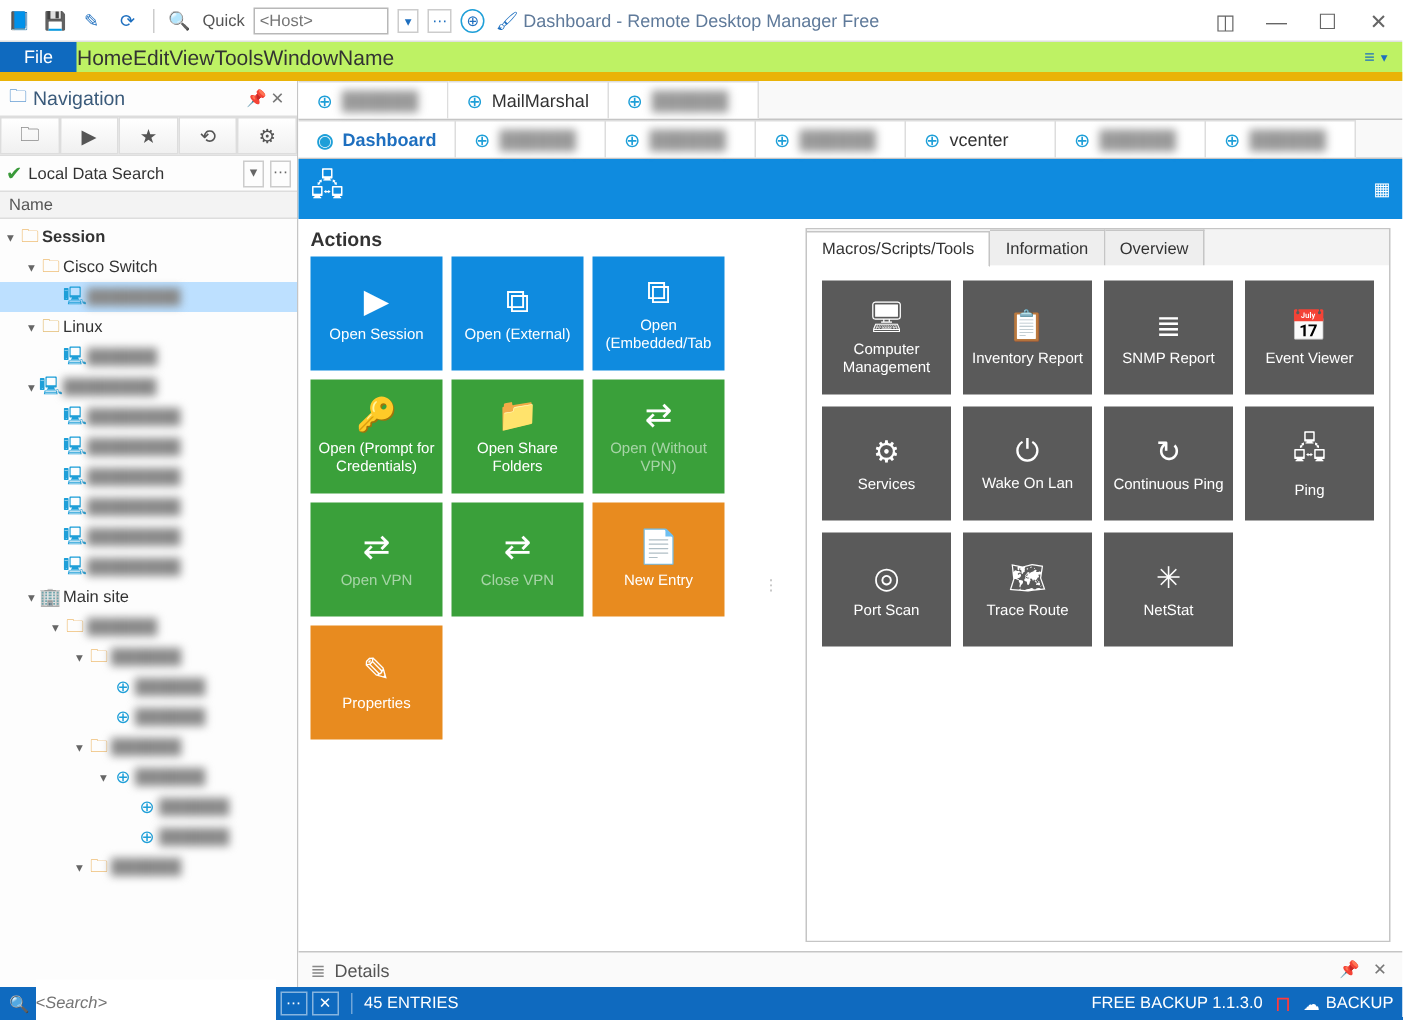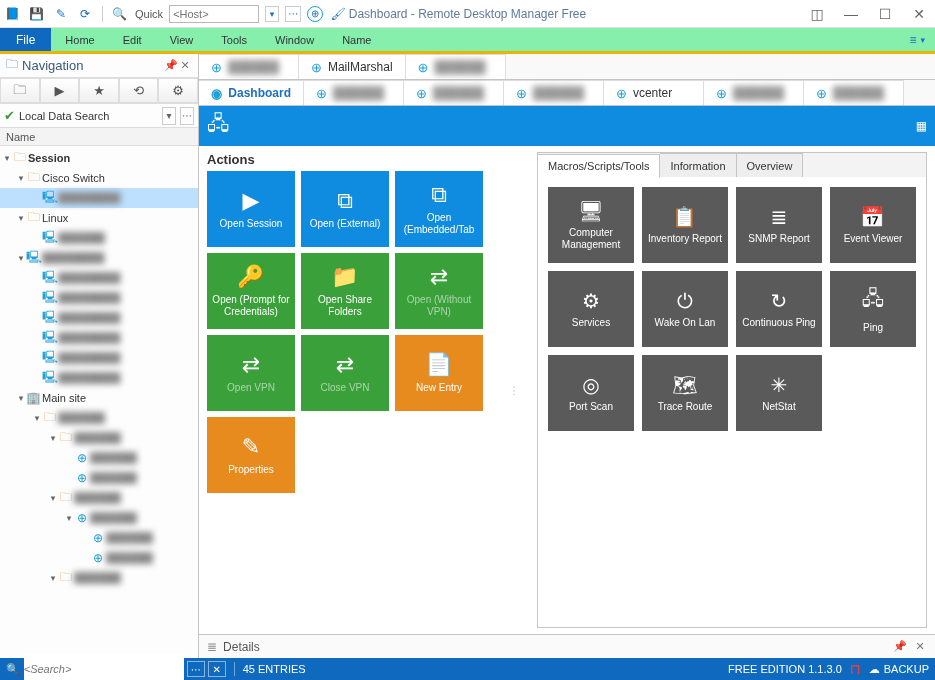--- a/index.html
+++ b/index.html
@@ -10,23 +10,23 @@
 .titlebar .quick-tools { display: flex; align-items: center; gap: 6px; }
 .titlebar .icon-btn { width: 18px; height: 18px; display: flex; align-items: center; justify-content: center; cursor: pointer; color: #1e6fbf; }
 .titlebar .sep { width: 1px; height: 16px; background: #ccc; margin: 0 2px; }
 .titlebar .quick-label { font-size: 11px; color: #555; margin-left: 0; }
 .titlebar .host-input { width: 90px; height: 18px; font-size: 11px; border: 1px solid #b8b8b8; padding: 0 3px; color: #aaa; }
 .titlebar .title-text { position: absolute; left: 50%; transform: translateX(-50%); font-size: 12px; color: #5f7a9a; }
 .titlebar .win-controls { margin-left: auto; display: flex; gap: 10px; }
 .titlebar .win-controls span { width: 24px; text-align: center; cursor: pointer; color: #666; font-size: 14px; }
 
 
-.menubar { height: 26px; background: #86efac; display: flex; align-items: stretch; border-bottom: 3px solid #eab308; justify-content: space-between; }
+.menubar { height: 26px; background: #bef264; display: flex; align-items: stretch; border-bottom: 6px solid #eab308; justify-content: space-between; }
 .menubar .file-btn { background: #0f6abf; color: #fff; padding: 0 16px; display: flex; align-items: center; font-size: 12px; cursor: pointer; }
-.menubar .menu-item { padding: 0 14px; display: flex; align-items: center; font-size: 11px; color: #333; cursor: pointer; }
+.menubar .menu-item { padding: 0 0; display: flex; align-items: center; font-size: 14px; color: #333; cursor: pointer; }
 .menubar .ribbon-toggle { margin-left: auto; padding: 0 10px; display: flex; align-items: center; gap: 4px; color: #1e6fbf; cursor: pointer; }
 
 
 .main { display: flex; height: calc(100% - 28px - 26px - 22px); }
 
 
 .nav-panel { width: 199px; border-right: 1px solid #c5c5c5; display: flex; flex-direction: column; background: #fdfdfd; }
 .nav-header { height: 24px; display: flex; align-items: center; padding: 0 6px; border-bottom: 1px solid #ddd; }
 .nav-header .folder-ico { color: #1e6fbf; margin-right: 4px; }
 .nav-header .nav-title { flex: 1; font-size: 13px; color: #3a5a7a; }
@@ -458,20 +458,20 @@
 </div>
 
 <div class="statusbar">
   <span class="search-ico">🔍</span>
   <input class="search-input" placeholder="&lt;Search&gt;" style="">
   <span class="s-btn">⋯</span>
   <span class="s-btn">✕</span>
   <span class="s-sep"></span>
   <span class="entries">45 ENTRIES</span>
   <div class="right">
-    <span>FREE EDITION 1.1.3.0</span>
+    <span>FREE BACKUP 1.1.3.0</span>
     <span class="magnet">⊓</span>
     <span class="backup">
       <span>☁</span>
       <span>BACKUP</span>
     </span>
   </div>
 </div>
 
 </body></html>

